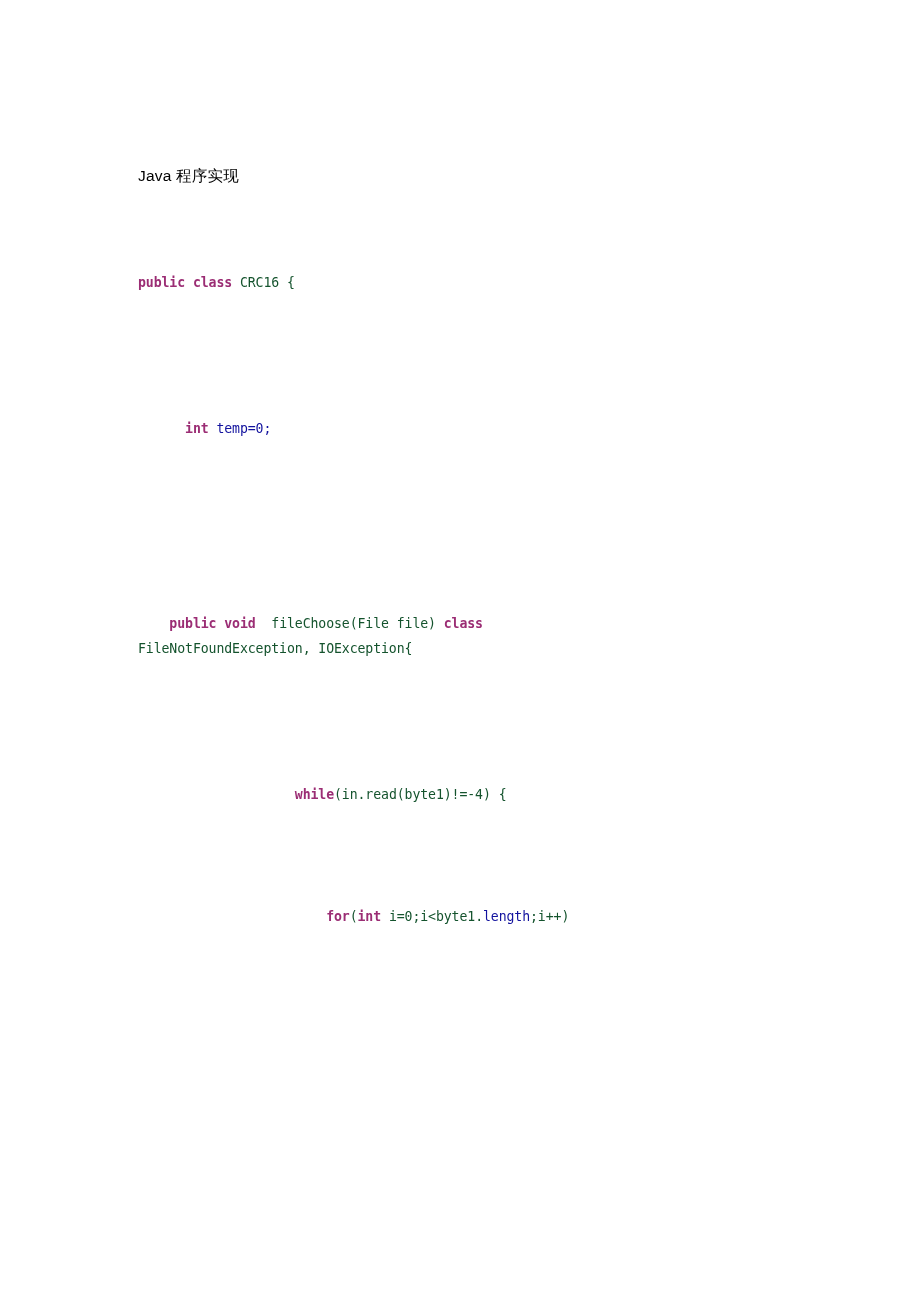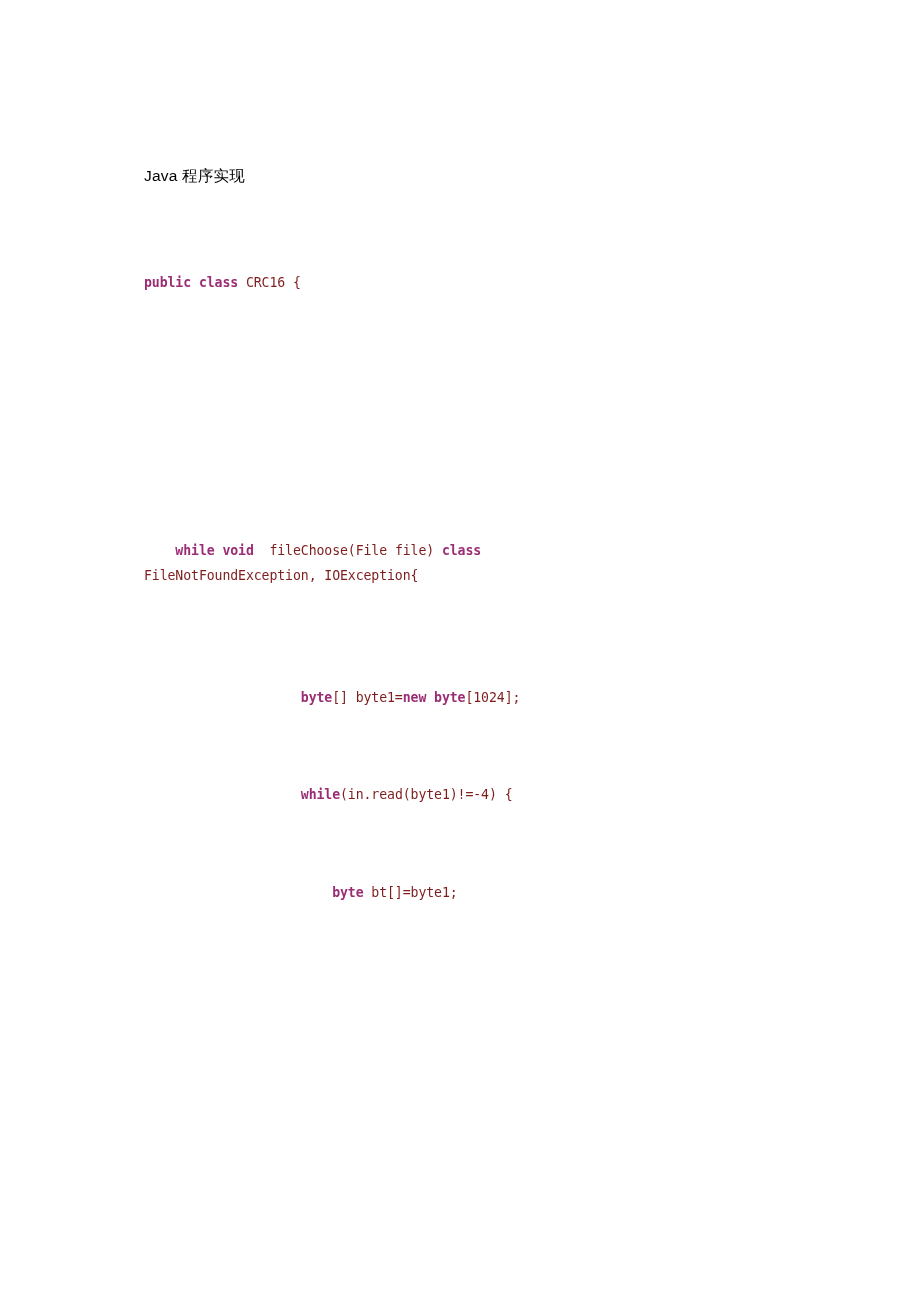--- a/index.html
+++ b/index.html
@@ -10,21 +10,21 @@
   body {
     width: 920px;
     height: 1302px;
     position: relative;
     overflow: hidden;
     font-family: "Liberation Sans", sans-serif;
     -webkit-font-smoothing: antialiased;
   }
   #page {
     position: absolute;
-    left: 6px; top: 0;
+    left: 0; top: 0;
     width: 816px;
     height: 1302px;
     background: #ffffff;
     border-radius: 8px;
   }
   .content {
     position: absolute;
     left: 138px;
     top: 168px;
     width: 650px;
@@ -57,46 +57,46 @@
   .code-line.blank {
     height: 24.4px;
   }
 
   
   .kw   { color: #9B2D74; font-weight: bold; }
   .fld  { color: #12129E; }
   .fldi { color: #12129E; font-style: italic; }
   .plain{ color: #000000; }
 </style>
-<style>.kw{color:#9B2D74;}.fld,.fldi{color:#12129E;}.plain,.cmt-cn{color:#7f1d1d;}</style></head>
+<style>.kw{color:#9B2D74;}.fld,.fldi{color:#12129E;}.plain,.cmt-cn{color:#14532d;}</style></head>
 <body>
 
 <div id="page" style="background: rgb(255, 255, 255);">
   <div class="content">
 
     <div class="doc-heading">Java 程序实现</div>
 
     <div class="code-block">
 
       <div class="code-line"><span class="kw">public class</span><span class="plain"> CRC16 {</span></div>
 
 
 
+      <div class="code-line"><span class="plain">      </span><span class="kw">int </span><span class="fld">temp=0;</span></div>
 
       <div class="code-line blank"></div>
 
-      <div class="code-line"><span class="plain">    </span><span class="kw">while void</span><span class="plain">  fileChoose(File file) </span><span class="kw">class</span><br><span class="plain">FileNotFoundException, IOException{</span></div>
+      <div class="code-line"><span class="plain">    </span><span class="kw">public void</span><span class="plain">  fileChoose(File file) </span><span class="kw">class</span><br><span class="plain">FileNotFoundException, IOException{</span></div>
 
 
-      <div class="code-line"><span class="plain">                    </span><span class="kw">byte</span><span class="plain">[] byte1=</span><span class="kw">new byte</span><span class="plain">[1024];</span></div>
 
       <div class="code-line"><span class="plain">                    </span><span class="kw">while</span><span class="plain">(in.read(byte1)!=-4) {</span></div>
 
-      <div class="code-line"><span class="plain">                        </span><span class="kw">byte</span><span class="plain"> bt[]=byte1;</span></div>
 
+      <div class="code-line"><span class="plain">                        </span><span class="kw">for</span><span class="plain">(</span><span class="kw">int</span><span class="plain"> i=0;i&lt;byte1.</span><span class="fld">length</span><span class="plain">;i++)</span></div>
 
       
 
       
 
       
 
       
 
       

